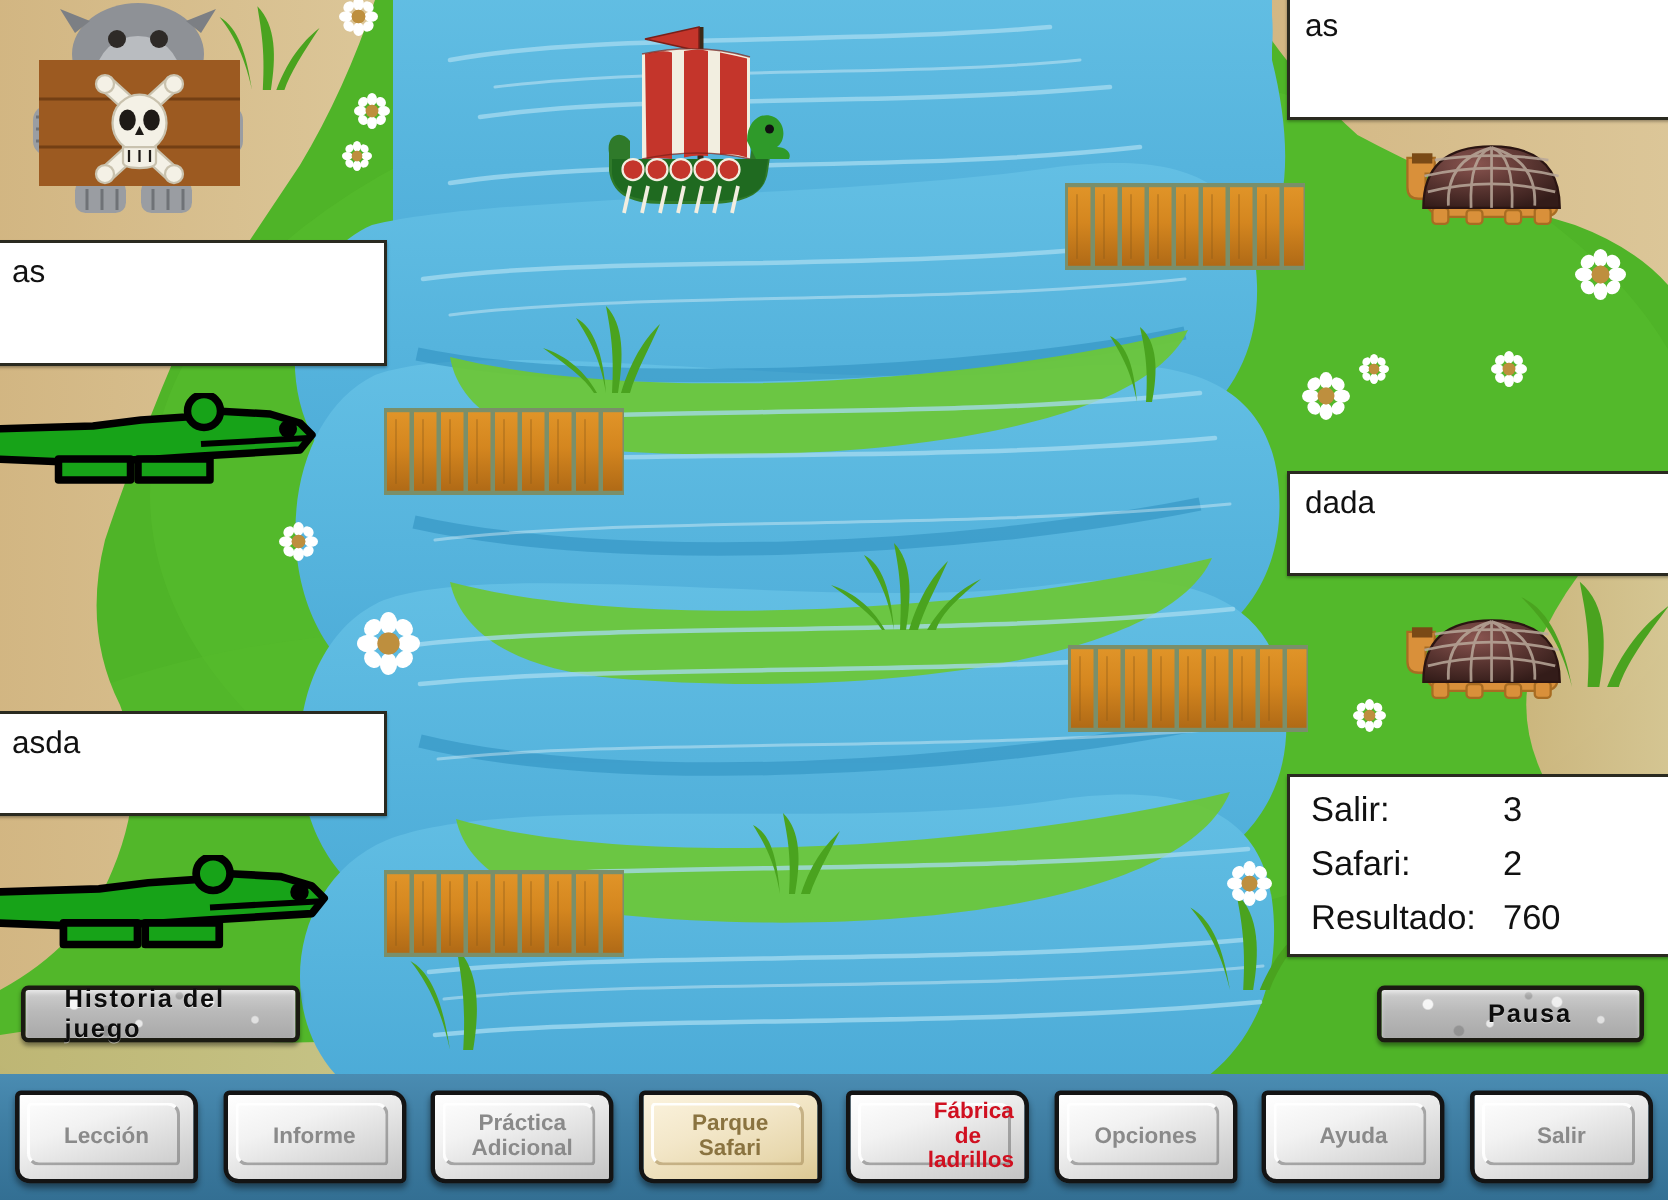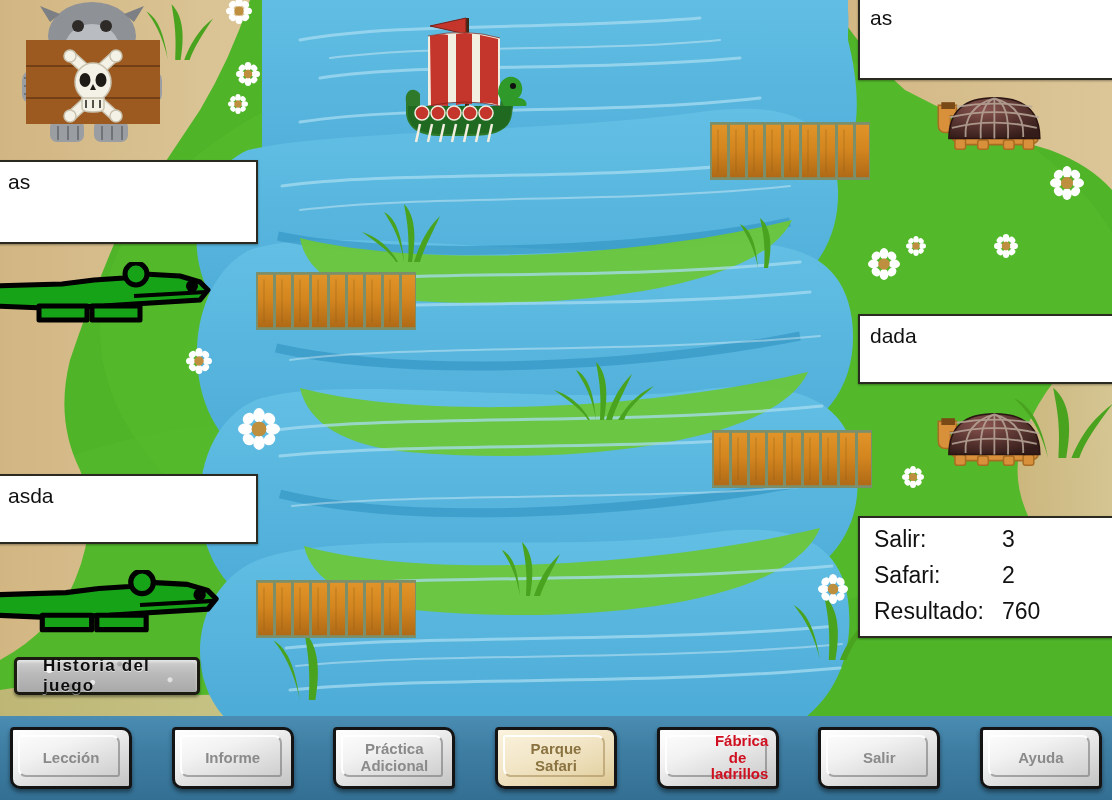--- a/index.html
+++ b/index.html
@@ -557,20 +557,21 @@
         <span class="score-value">2</span>
       </div>
       <div class="score-row">
         <span class="score-label">Resultado:</span>
         <span class="score-value">760</span>
       </div>
     </div>
 
     <div class="stonebtn" id="btn-historia">Historia del juego</div>
 
+    <div class="stonebtn" id="btn-pausa">Pausa</div>
   </div>
 
   <div id="toolbar">
     <div class="tbtn">
       <span>Lección</span>
     </div>
     <div class="tbtn">
       <span>Informe</span>
     </div>
     <div class="tbtn">
@@ -585,20 +586,23 @@
         <span>Safari</span>
       </span>
     </div>
     <div class="tbtn redtext">
       <span>
         <span>Fábrica de</span><br>
         <span>ladrillos</span>
       </span>
     </div>
     <div class="tbtn">
-      <span>Salir</span>
+      <span>Opciones</span>
     </div>
     <div class="tbtn">
       <span>Ayuda</span>
     </div>
+    <div class="tbtn">
+      <span>Salir</span>
+    </div>
   </div>
 
 </div>
 
 </body></html>

